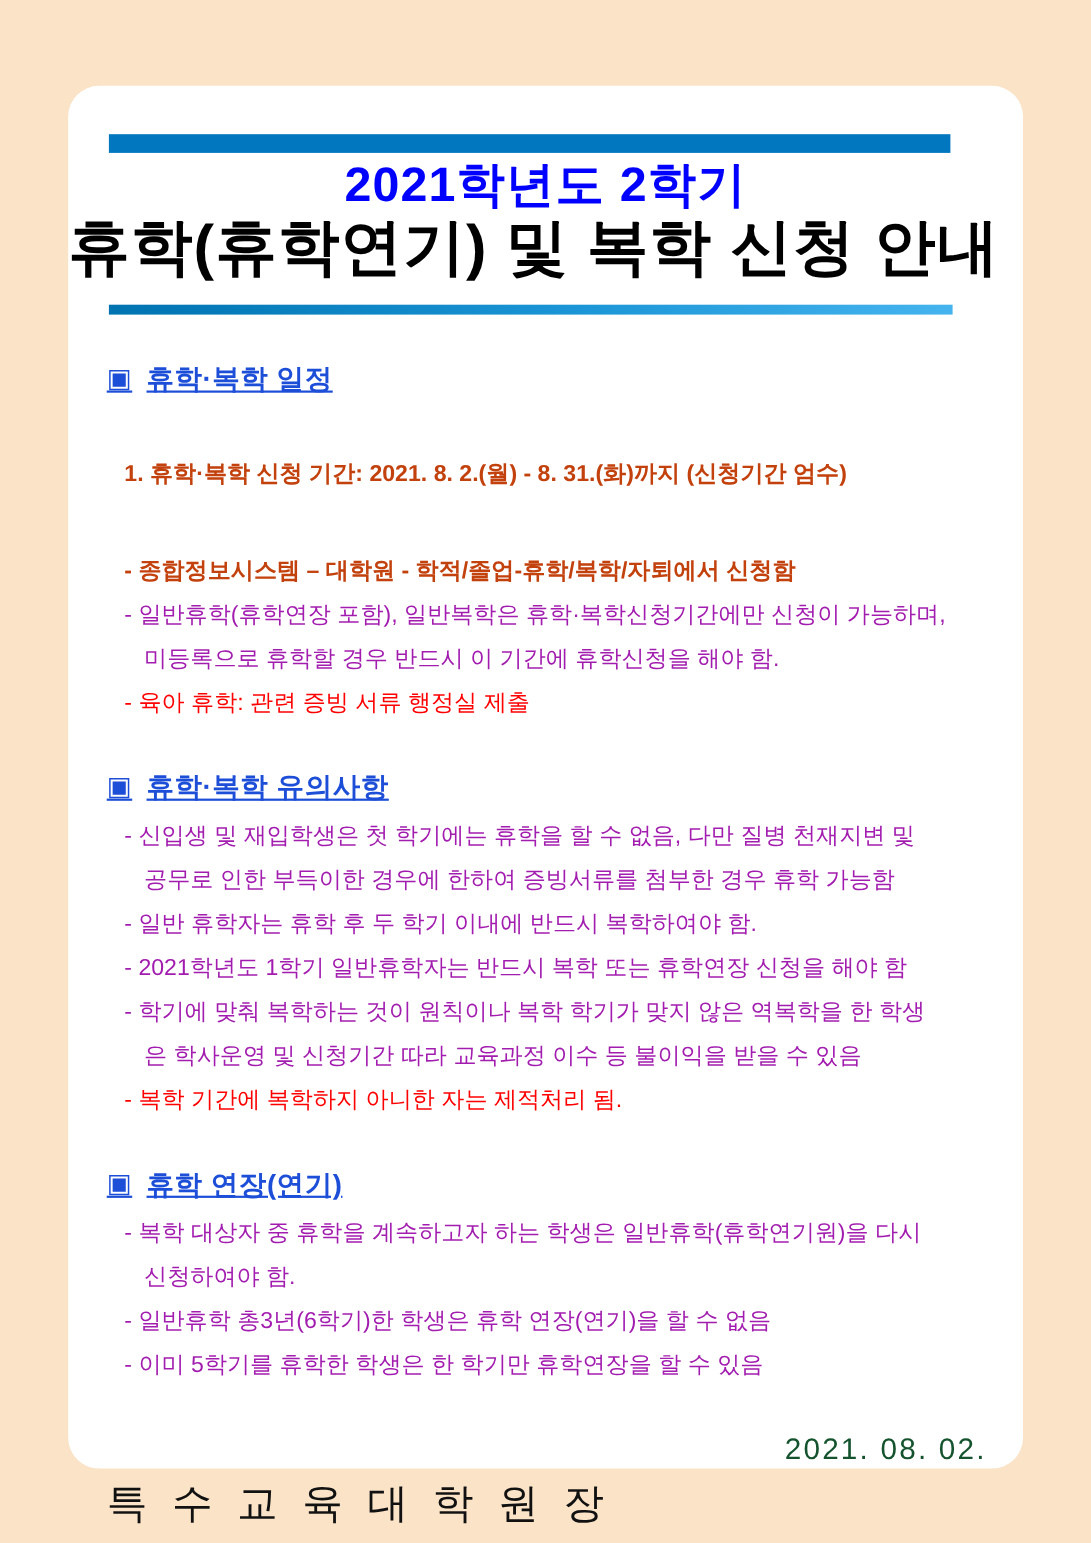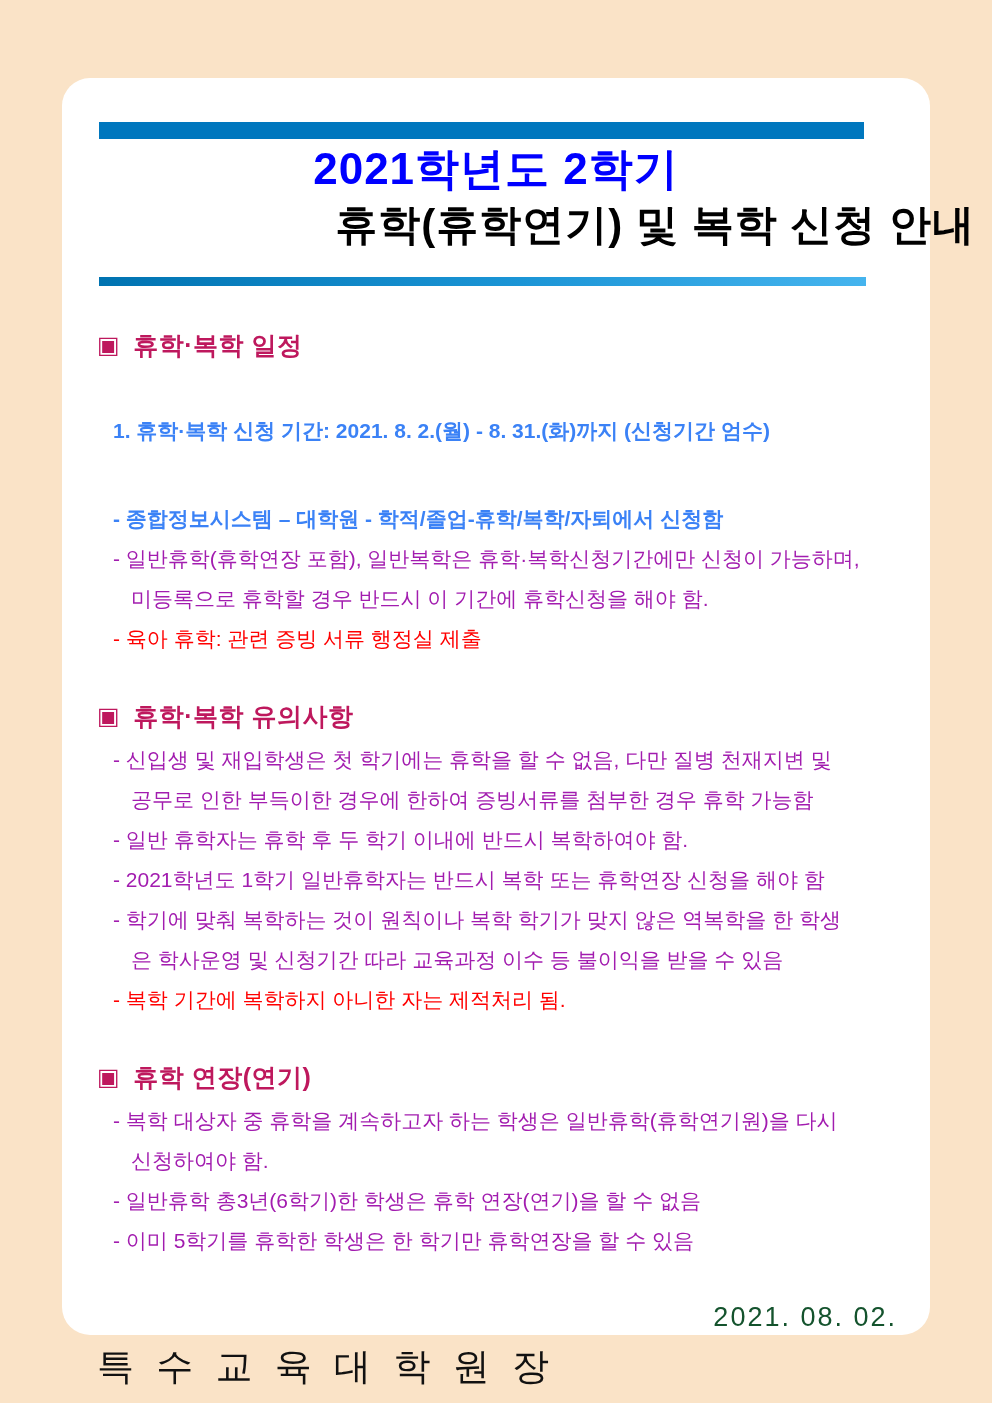--- a/index.html
+++ b/index.html
@@ -41,28 +41,27 @@
     line-height: 46px;
     font-weight: bold;
     color: #0000FF;
     letter-spacing: 1px;
   }
   .main-title {
     position: absolute;
     left: 0;
     top: 114px;
     width: 100%;
-    text-align: right;
-    font-size: 42px;
+    text-align: left;
+    font-size: 56px;
     line-height: 66px;
     font-weight: 800;
     color: #000000;
     letter-spacing: 1px;
     white-space: nowrap;
-    padding-left: 45px;
   }
   .gradient-bar {
     position: absolute;
     left: 37px;
     top: 199px;
     width: 767px;
     height: 9px;
     background: linear-gradient(90deg, #0073B1 0%, #1B95D6 55%, #45B4EE 100%);
   }
   .content {
@@ -72,24 +71,25 @@
     width: 800px;
     padding-top: 10px;
   }
   .section {
     margin-bottom: 40px;
   }
   .sec-heading {
     font-size: 25px;
     line-height: 34px;
     font-weight: bold;
-    color: #be185d;
+    color: #1d4ed8;
     letter-spacing: 0.5px;
     margin-bottom: 6px;
     white-space: nowrap;
+    text-decoration: underline;
   }
   .sec-heading .marker {
     font-size: 24px;
     margin-right: 13px;
     position: relative;
     top: -1px;
   }
   .line {
     font-size: 21px;
     line-height: 40px;
@@ -97,21 +97,21 @@
     padding-left: 16px;
     white-space: nowrap;
   }
   .line.indent {
     padding-left: 34px;
   }
   .line.red {
     color: #FF0000;
   }
   .line.red-bold {
-    color: #3b82f6;
+    color: #c2410c;
     font-weight: bold;
     margin-top: 48px;
   }
   .footer-date {
     text-align: right;
     font-size: 27px;
     line-height: 32px;
     color: #14532d;
     margin-top: 6px;
     letter-spacing: 2px;

